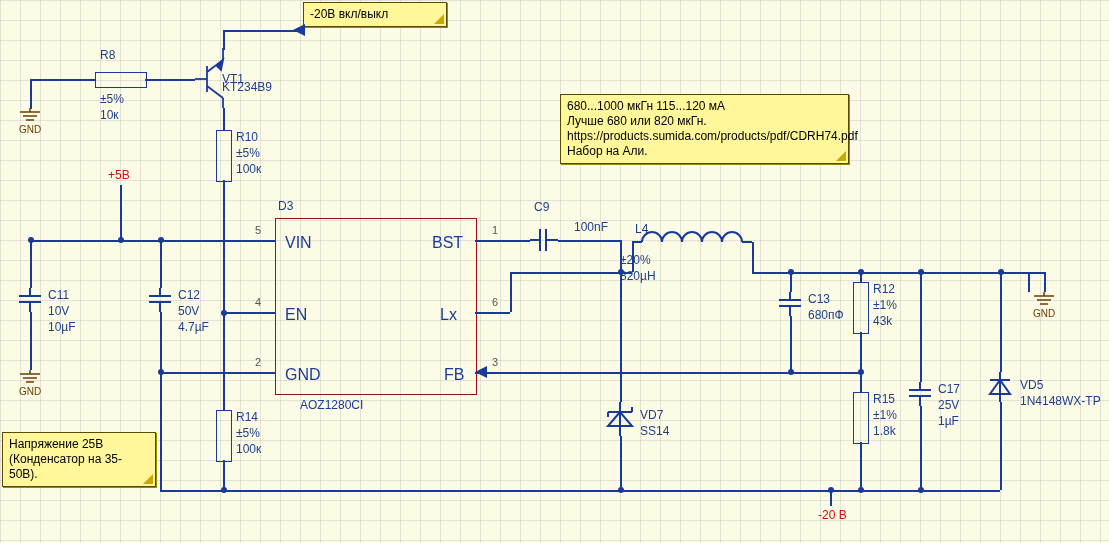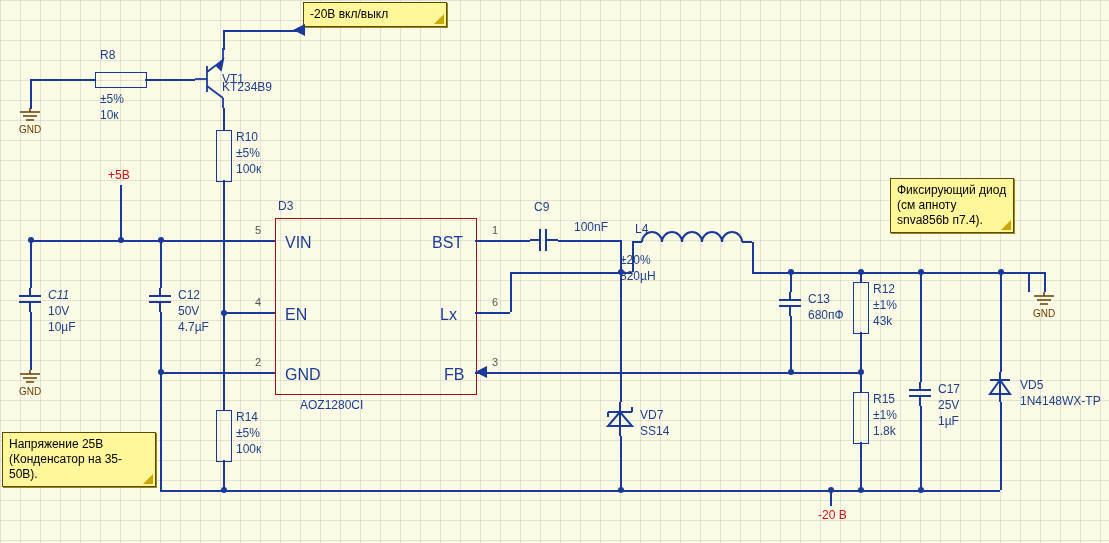--- a/index.html
+++ b/index.html
@@ -93,22 +93,25 @@
   }
 </style>
 </head>
 <body>
 
 <div class="canvas">
 
   <div class="note" style="left:303px; top:2px; width:130px;">
     <span>-20В вкл/выкл</span>
   </div>
-  <div class="note" style="left:890px; top:178px; width:110px;">
-    <span style="white-space:pre-line;">Фиксирующий диод (см апноту snva856b п7.4).</span>
+  <div class="note" style="left:560px; top:94px; width:275px;">
+    <span style="white-space:pre-line;">680...1000 мкГн  115...120 мА
+Лучше 680 или 820 мкГн.
+https://products.sumida.com/products/pdf/CDRH74.pdf
+Набор на Али.</span>
   </div>
   <div class="note" style="left:2px; top:432px; width:140px;">
     <span style="white-space:pre-line;">Напряжение 25В (Конденсатор на 35-50B).</span>
   </div>
 
   <div class="label red" style="left:108px; top:168px;">+5B</div>
 
   <div class="wire-h" style="left:30px; top:79px; width:65px;"></div>
   <div class="thin-res" style="left:95px; top:72px; width:50px; height:14px;"></div>
   <div class="label" style="left:100px; top:48px;">R8</div>
@@ -166,21 +169,21 @@
   <div class="node" style="left:161px; top:240px;"></div>
 
   <svg class="comp-svg" style="left:17px; top:288px;" width="26" height="24">
     <g stroke="#1a3a9a" stroke-width="2">
         <line x1="13" y1="0" x2="13" y2="8"></line>
         <line x1="2" y1="8" x2="24" y2="8"></line>
         <line x1="2" y1="14" x2="24" y2="14"></line>
         <line x1="13" y1="14" x2="13" y2="24"></line>
       </g>
   </svg>
-  <div class="label" style="left:48px; top:288px;font-style:italic;">C11</div>
+  <div class="label" style="left:48px; top:288px;">C11</div>
   <div class="label" style="left:48px; top:304px;">10V</div>
   <div class="label" style="left:48px; top:320px;">10µF</div>
   <div class="wire-v" style="left:30px; top:312px; height:58px;"></div>
   <div class="gnd" style="left:18px; top:370px;">
     <svg width="24" height="16" viewBox="0 0 24 16">
         <g stroke="#6b3a00" stroke-width="1.5">
           <line x1="12" y1="0" x2="12" y2="4"></line>
           <line x1="2" y1="4" x2="22" y2="4"></line>
           <line x1="5" y1="8" x2="19" y2="8"></line>
           <line x1="8" y1="12" x2="16" y2="12"></line>

